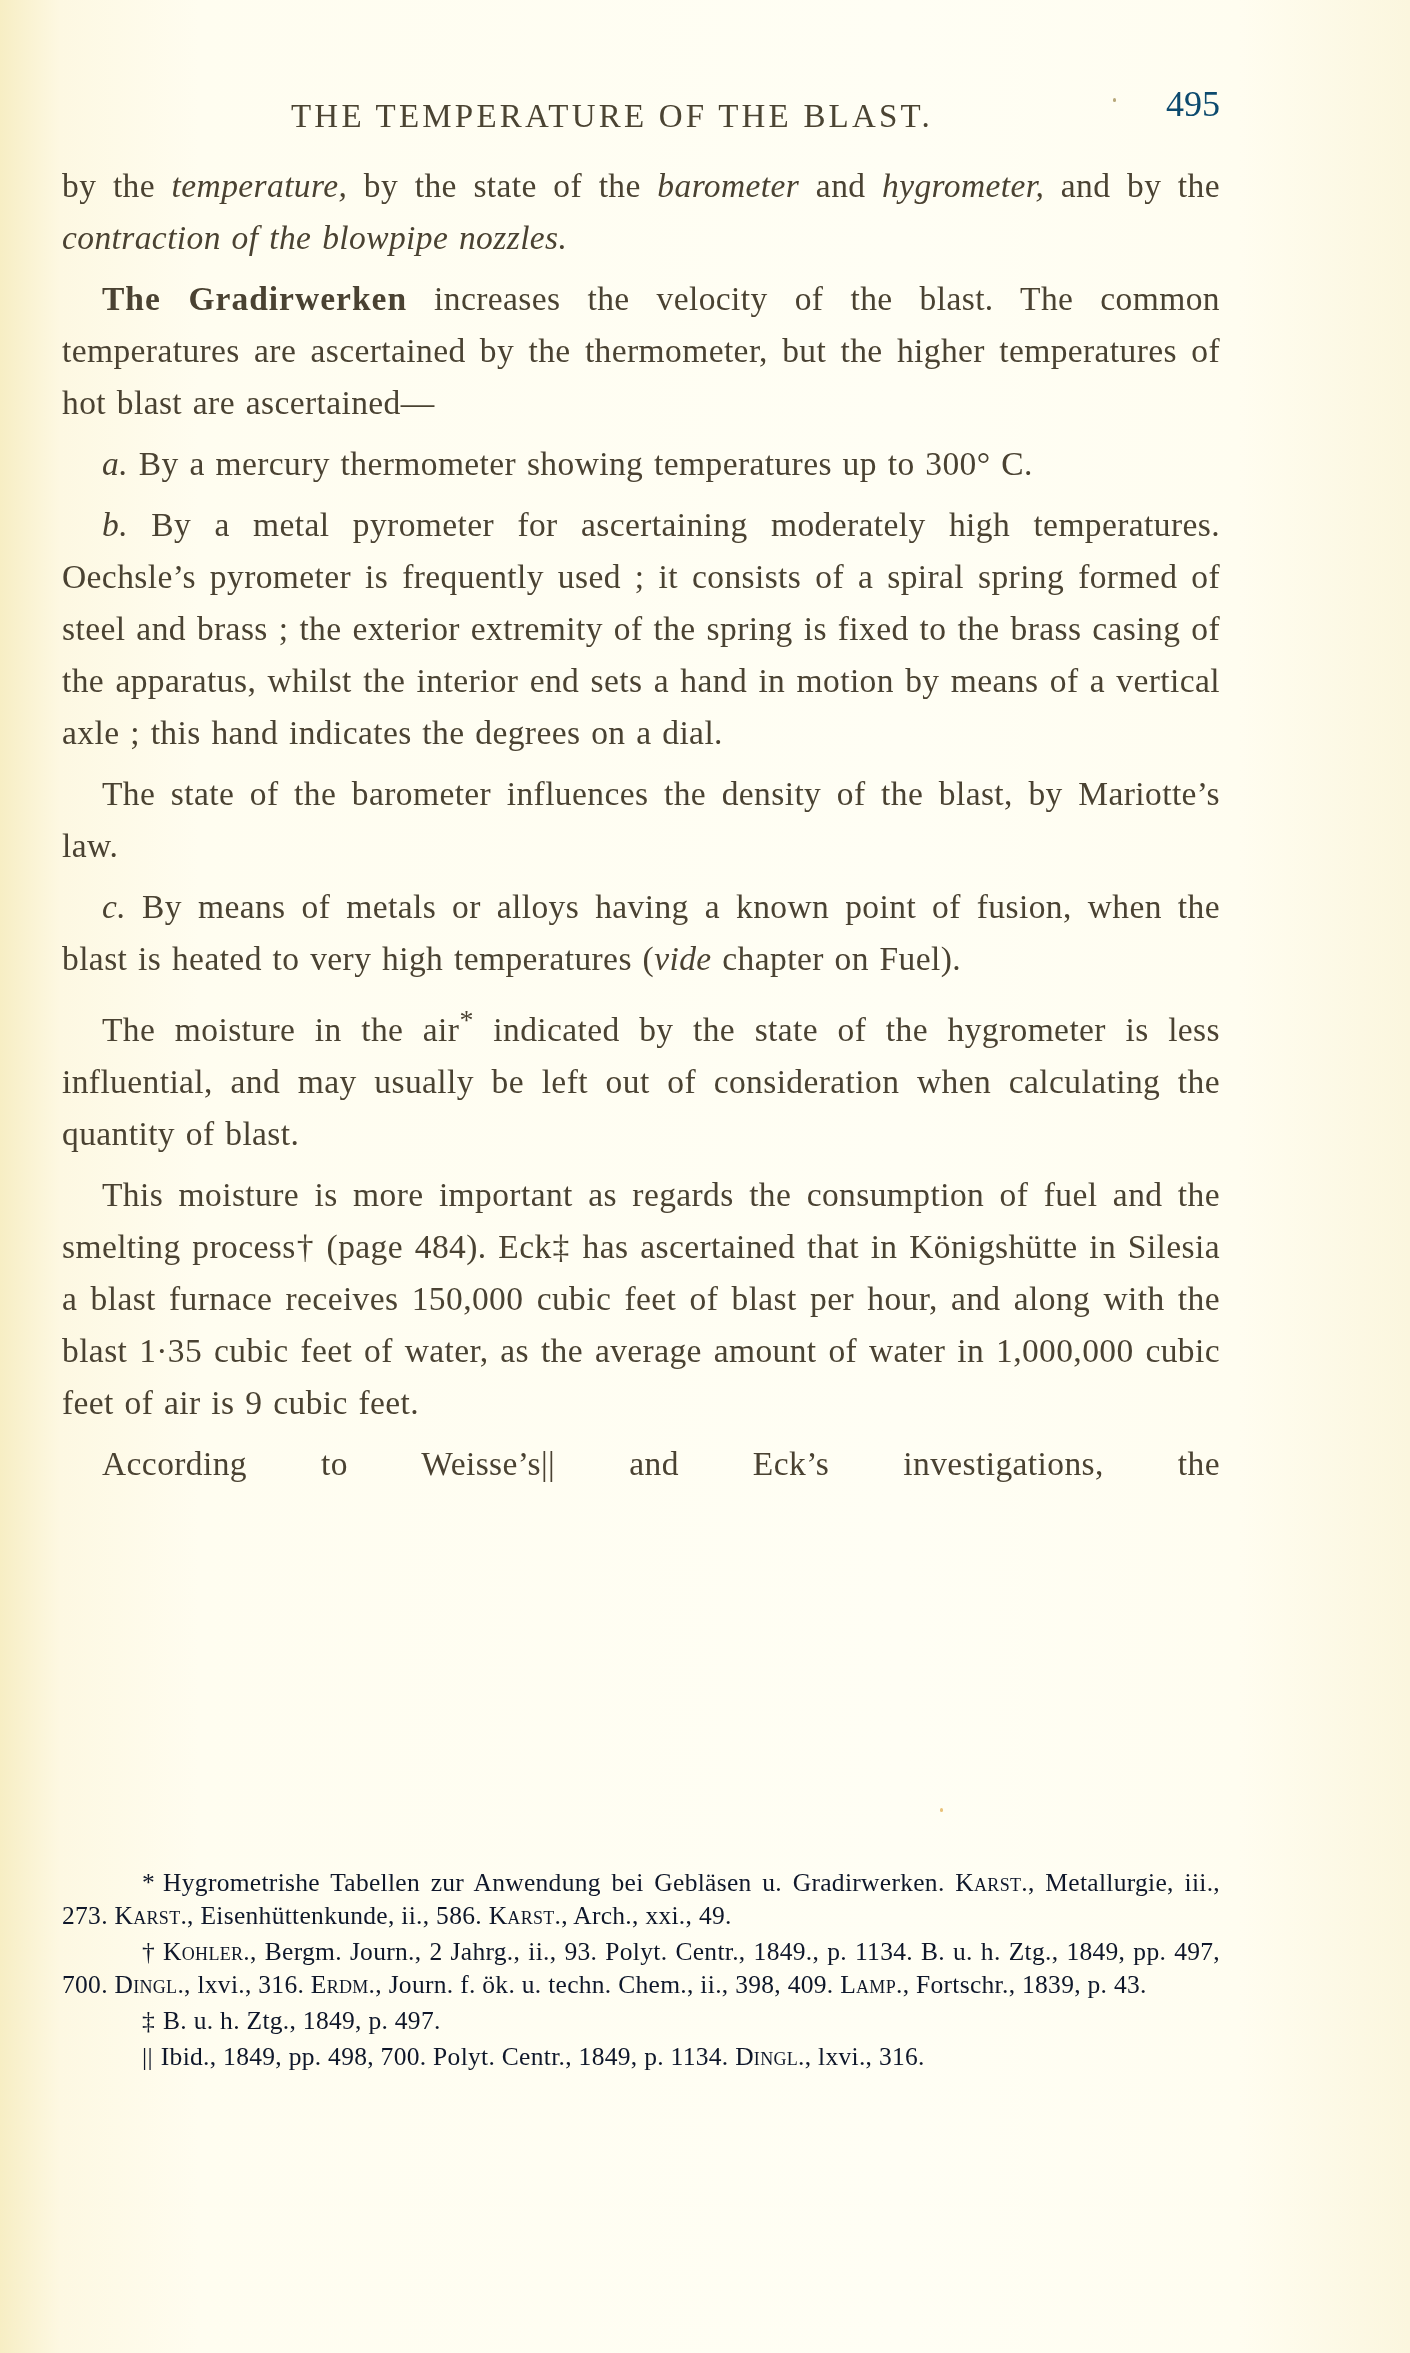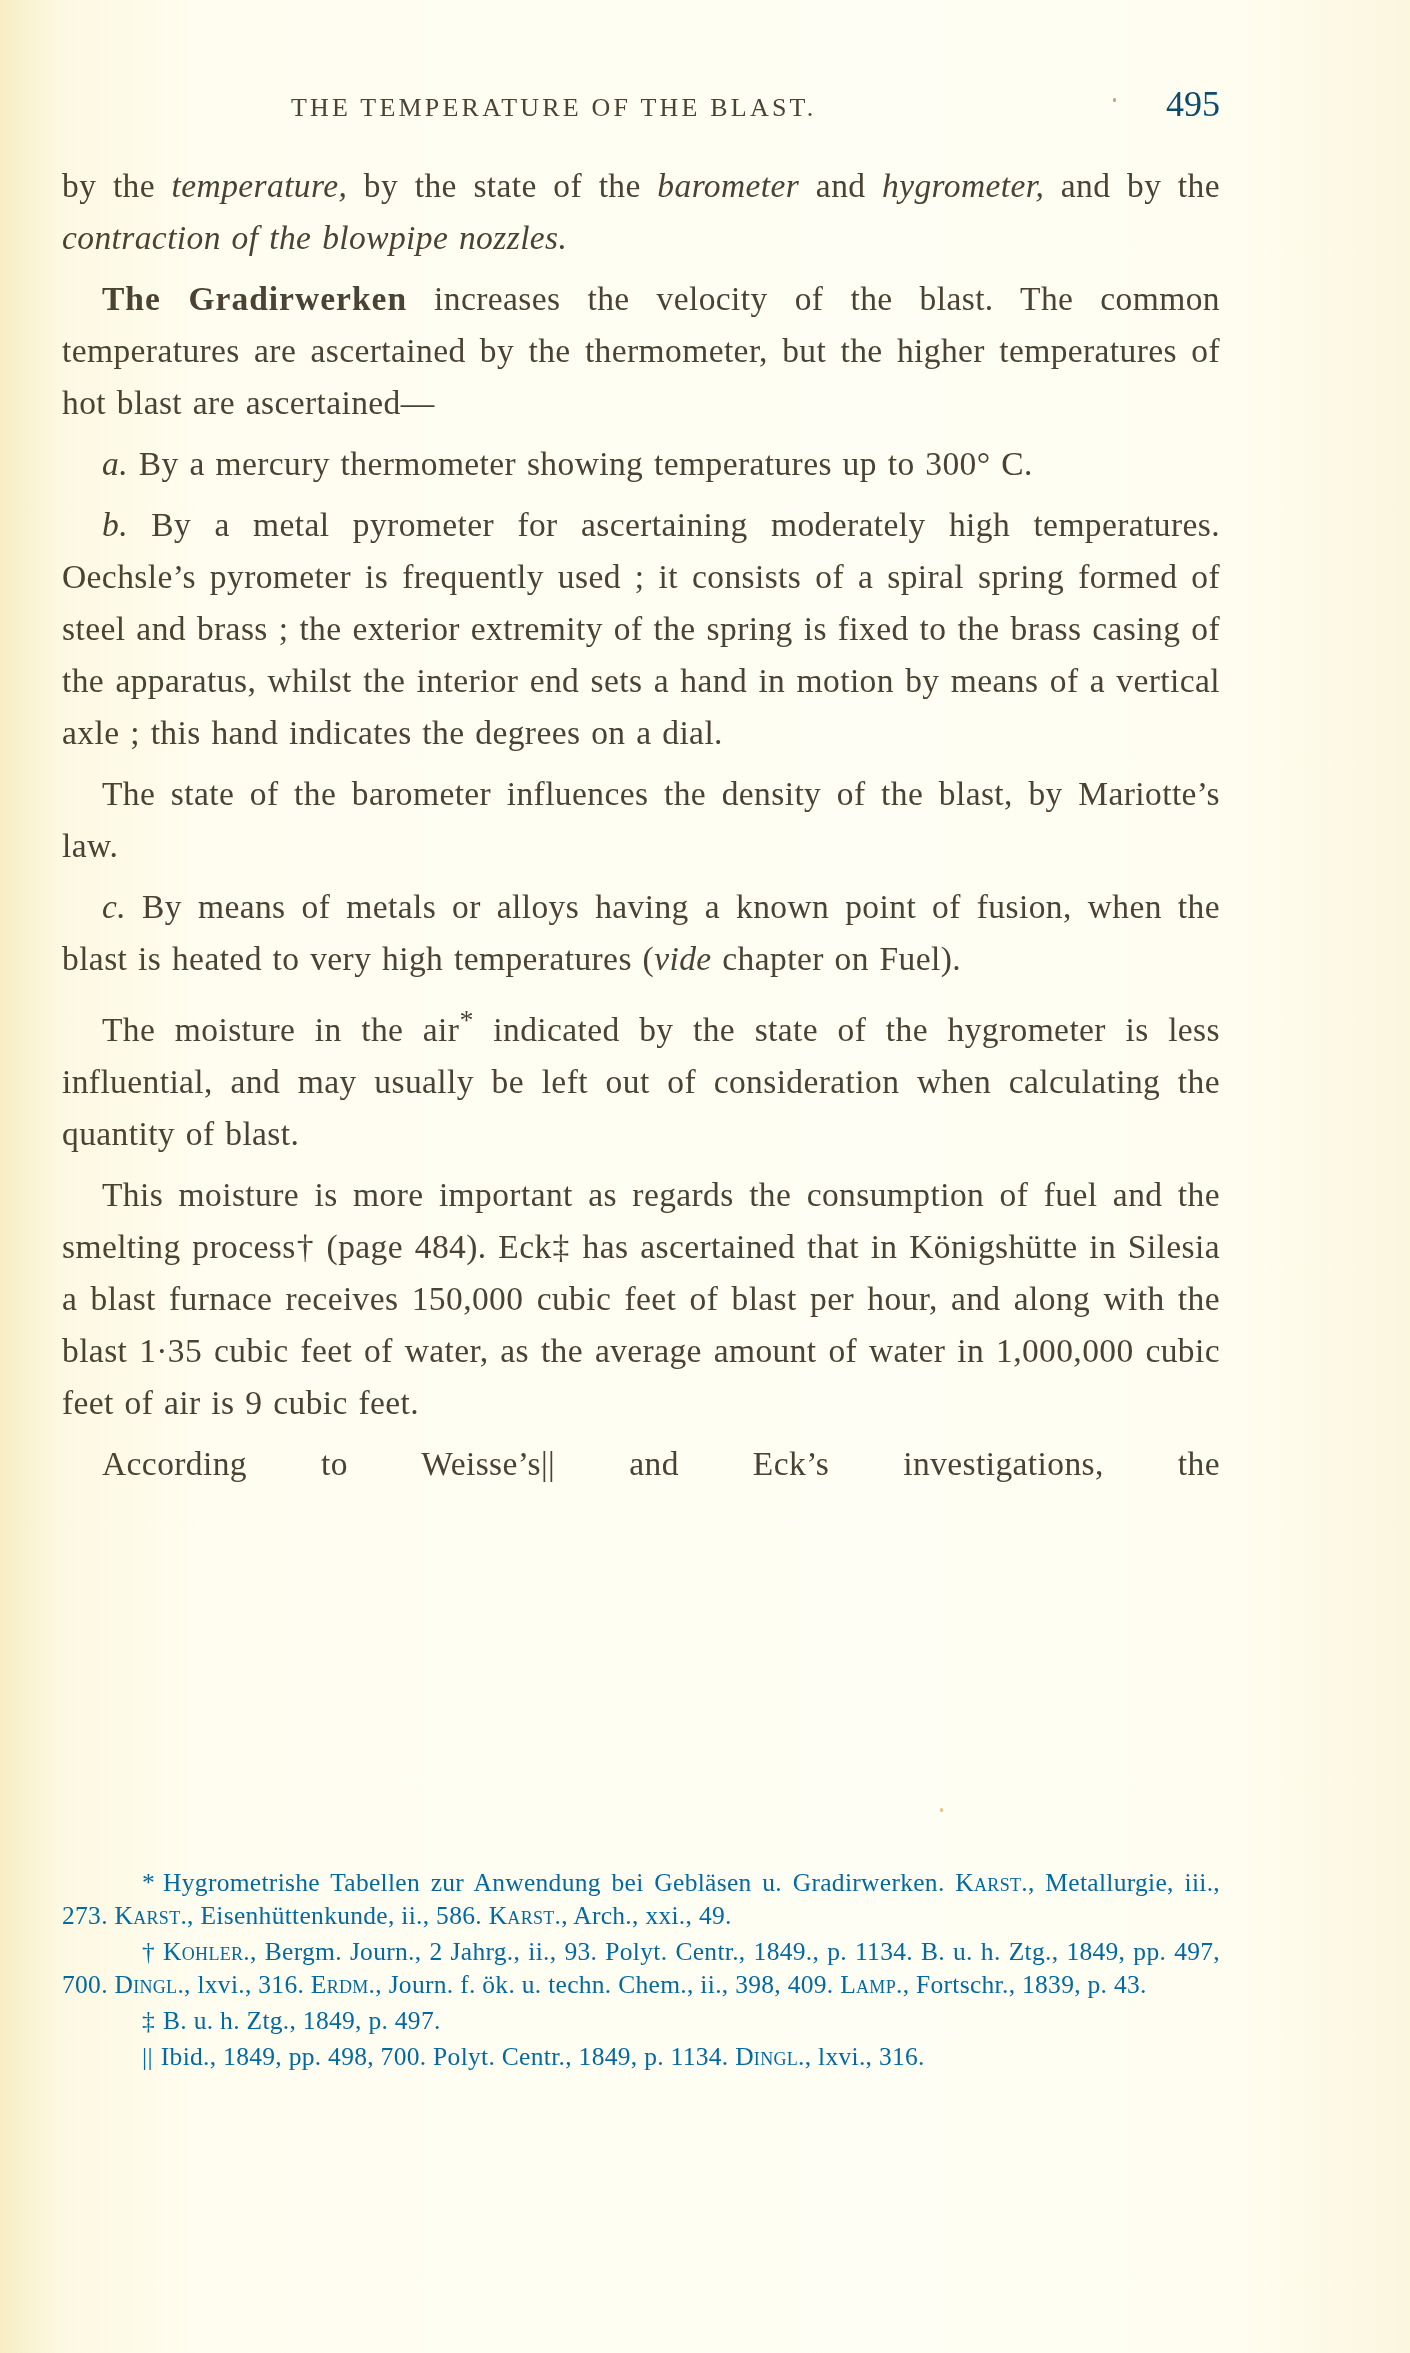--- a/index.html
+++ b/index.html
@@ -24,22 +24,22 @@
     .running-head {
       position: absolute;
       top: 86px;
       left: 0;
       width: 1158px;
       height: 40px;
     }
     .running-title {
       position: absolute;
       left: 229px;
-      top: 4px;
-      font-size: 26px;
+      top: 12px;
+      font-size: 33px;
       letter-spacing: 3.2px;
       line-height: 36px;
       color: #4b4433;
       white-space: nowrap;
     }
     .page-number {
       position: absolute;
       right: 0;
       top: -4px;
       font-size: 36px;
@@ -67,21 +67,21 @@
     .body-text b { font-weight: bold; letter-spacing: 1px; }
     .footnotes {
       position: absolute;
       top: 1866px;
       left: 0;
       width: 1158px;
       font-size: 25.5px;
       line-height: 33px;
       text-align: justify;
       letter-spacing: 0.3px;
-      color: #0369a1;
+      color: #0f172a;
     }
     .footnotes p {
       margin: 0 0 3px 0;
       text-indent: 40px;
     }
     .sc { font-variant: small-caps; }
     .mark { display: inline-block; margin-right: 8px; }
     .stray-dot {
       position: absolute;
       width: 3px; height: 4px;

